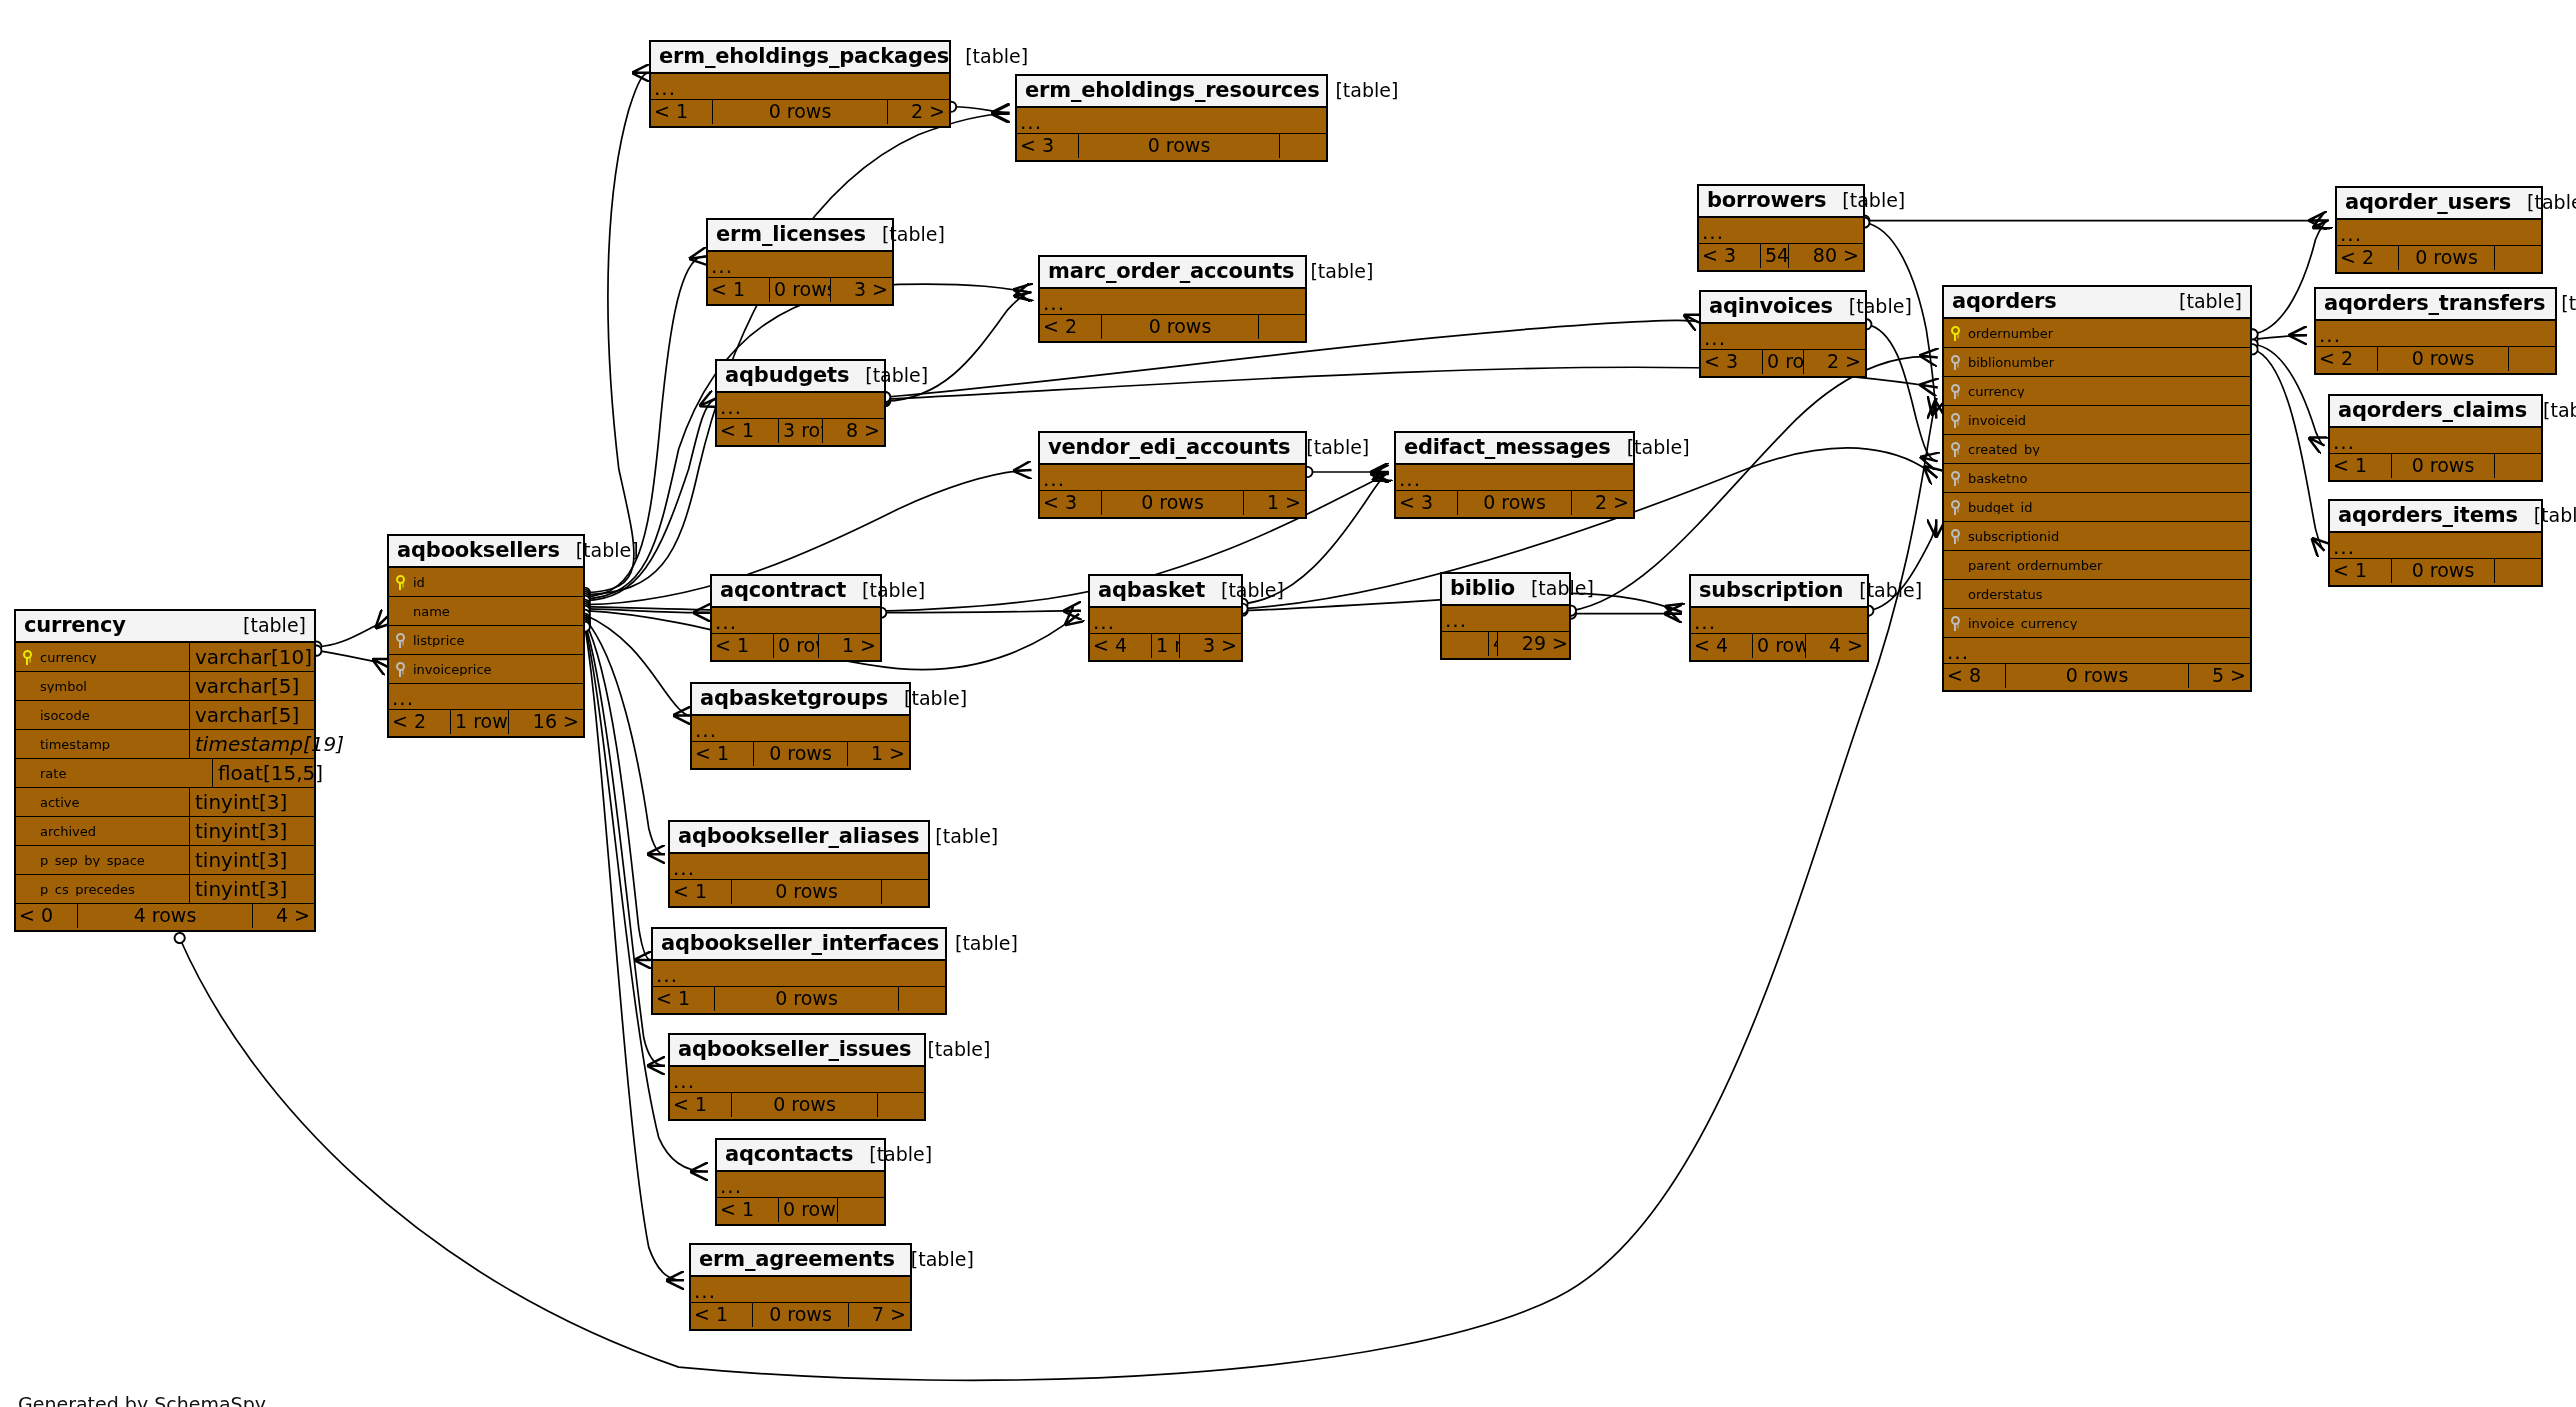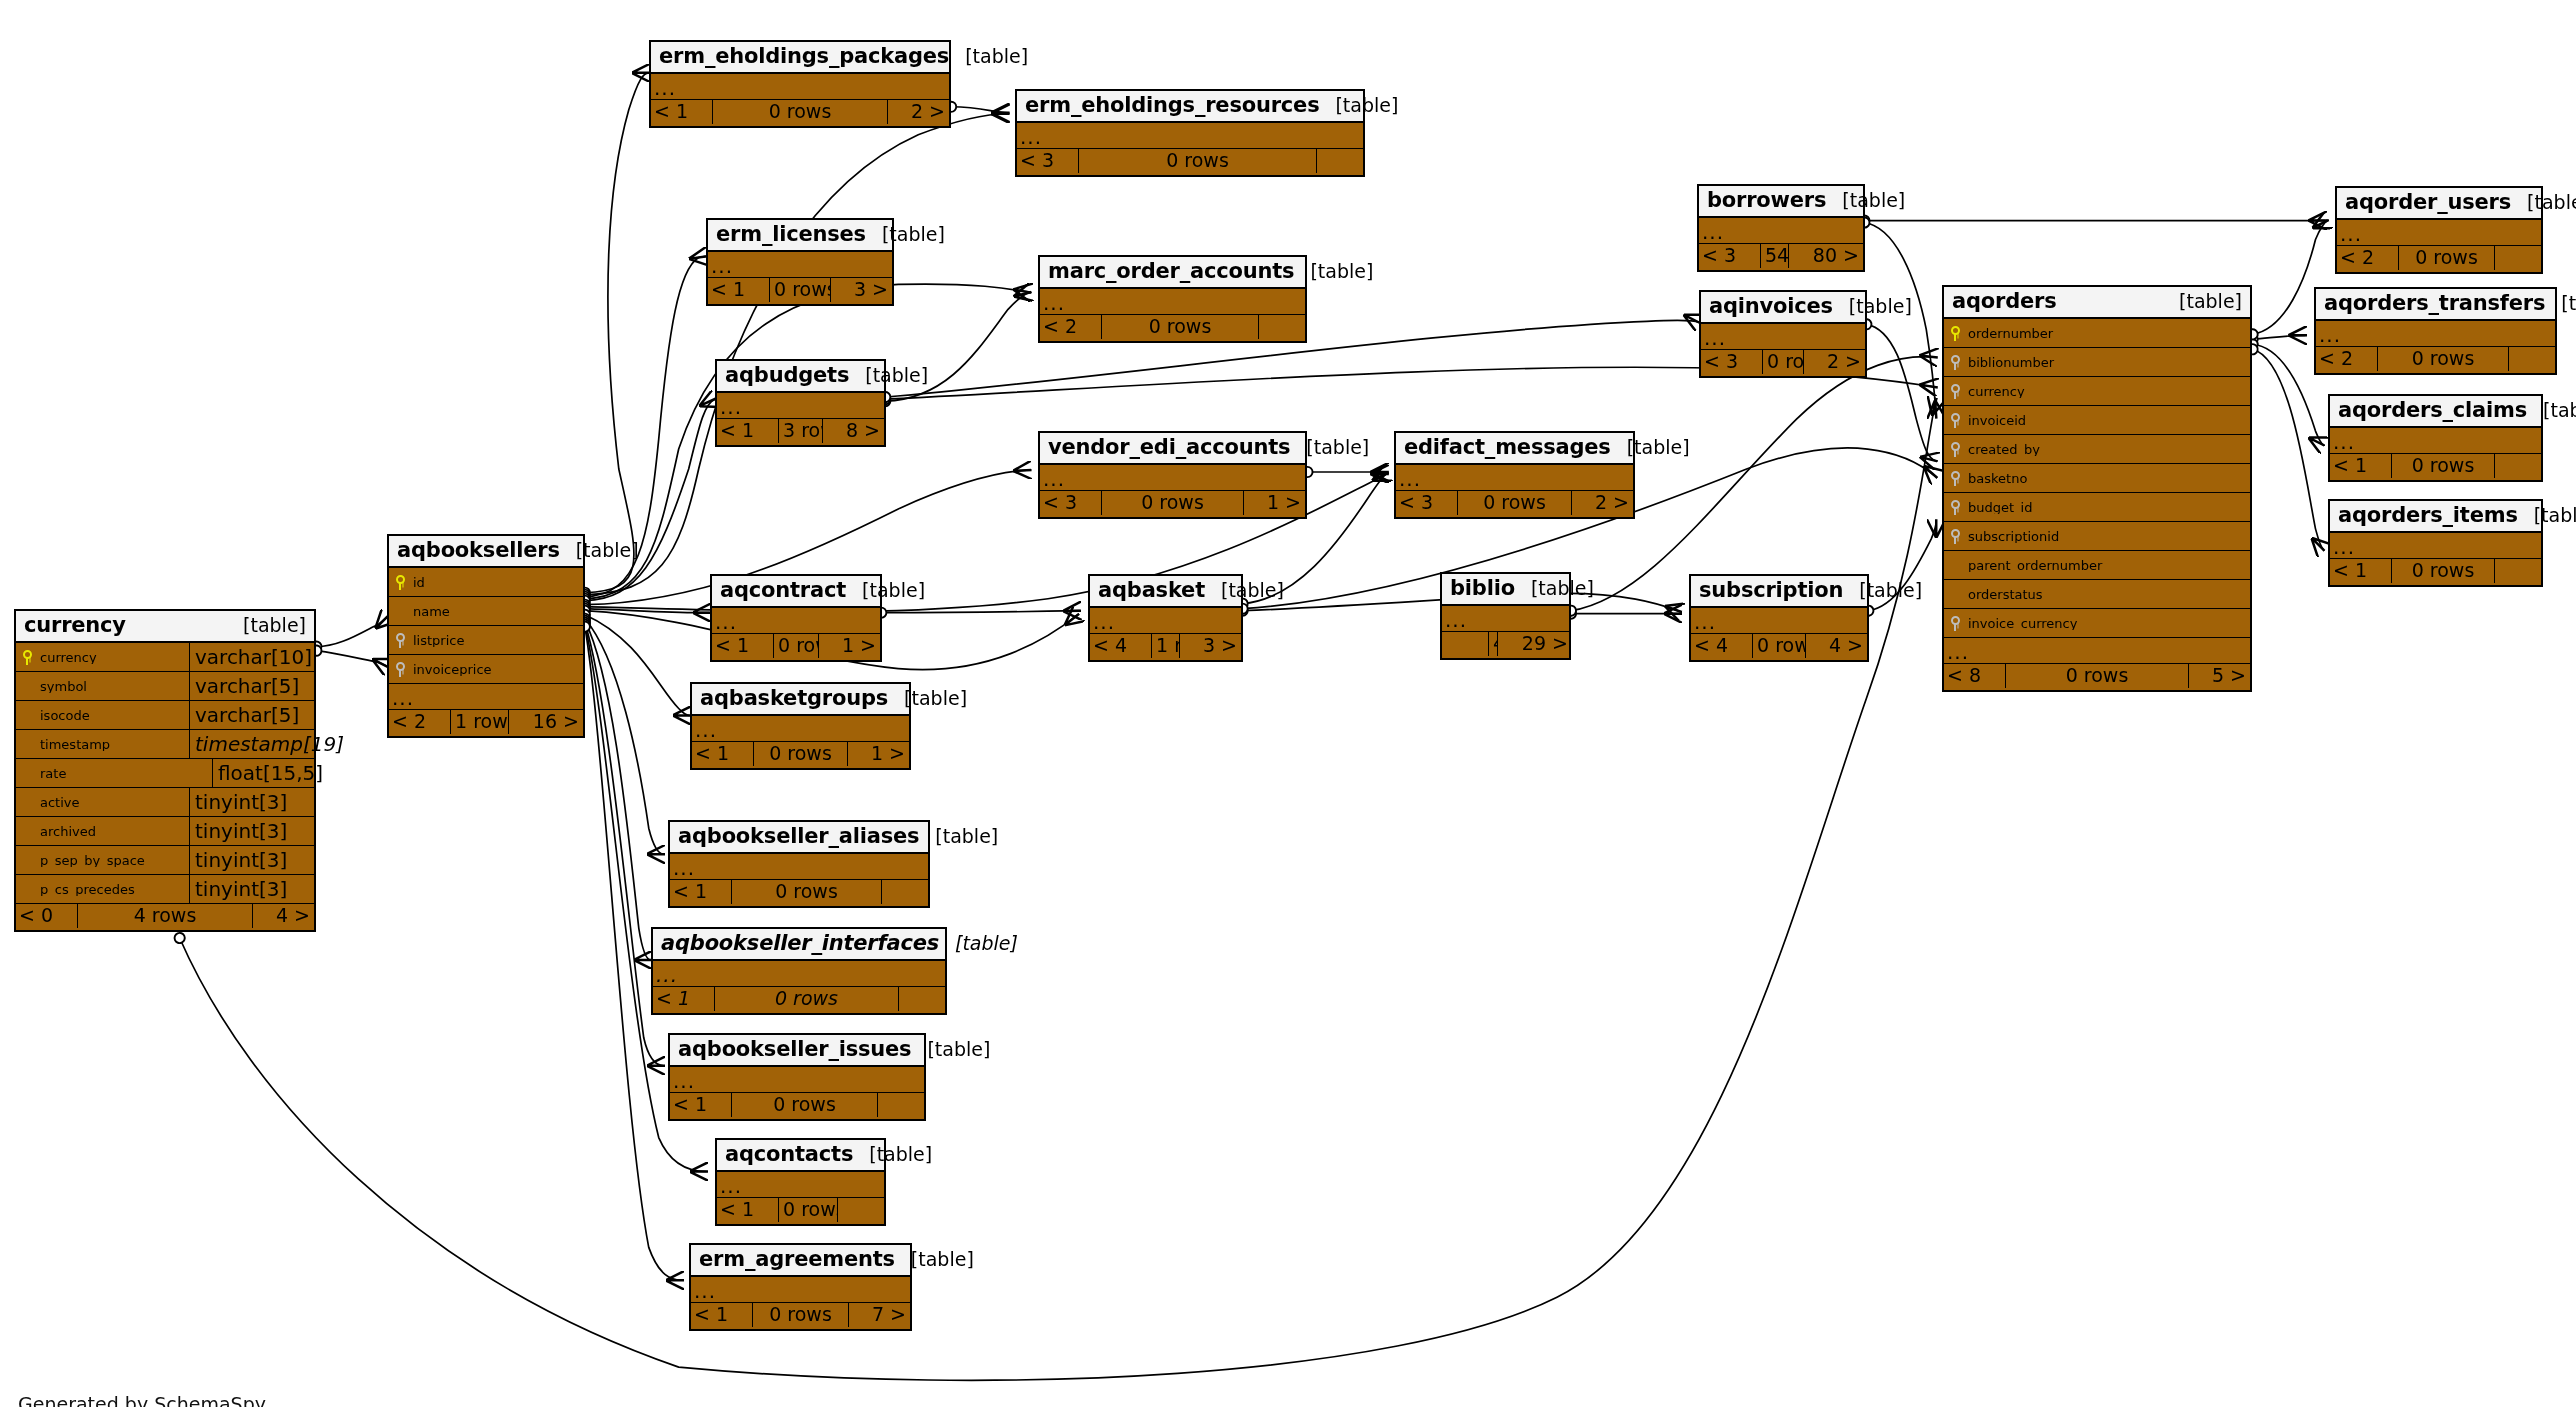--- a/index.html
+++ b/index.html
@@ -380,21 +380,21 @@
         </div>
         <div class="col ellipsis">
           <span class="cname">...</span>
         </div>
         <div class="footer">
           <div class="fl" style="width: 61px;">&lt; 1</div>
           <div class="fm">0 rows</div>
           <div class="fr" style="width: 61px;">2 &gt;</div>
         </div>
       </div>
-      <div class="node" style="left: 1015px; top: 74px; width: 350px; margin-top: 15px;">
+      <div class="node" style="left: 1015px; top: 74px; width: 313px;">
         <div class="title">
           <span class="tname">erm_eholdings_resources</span>
           <span class="ttag">[table]</span>
         </div>
         <div class="col ellipsis">
           <span class="cname">...</span>
         </div>
         <div class="footer">
           <div class="fl" style="width: 61px;">&lt; 3</div>
           <div class="fm">0 rows</div>
@@ -632,21 +632,21 @@
         </div>
         <div class="col ellipsis">
           <span class="cname">...</span>
         </div>
         <div class="footer">
           <div class="fl" style="width: 61px;">&lt; 1</div>
           <div class="fm">0 rows</div>
           <div class="fr" style="width: 46px;"></div>
         </div>
       </div>
-      <div class="node" style="left: 651px; top: 927px; width: 296px; font-style: italic;">
+      <div class="node" style="left: 651px; top: 927px; width: 296px;">
         <div class="title">
           <span class="tname">aqbookseller_interfaces</span>
           <span class="ttag">[table]</span>
         </div>
         <div class="col ellipsis">
           <span class="cname">...</span>
         </div>
         <div class="footer">
           <div class="fl" style="width: 61px;">&lt; 1</div>
           <div class="fm">0 rows</div>

